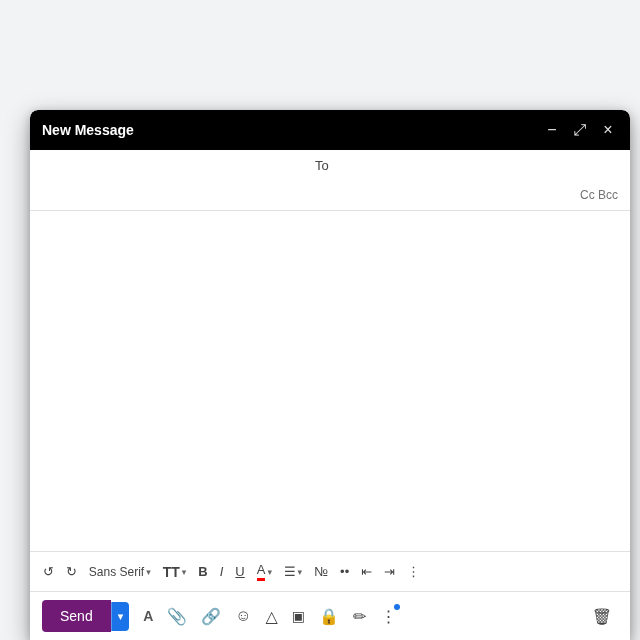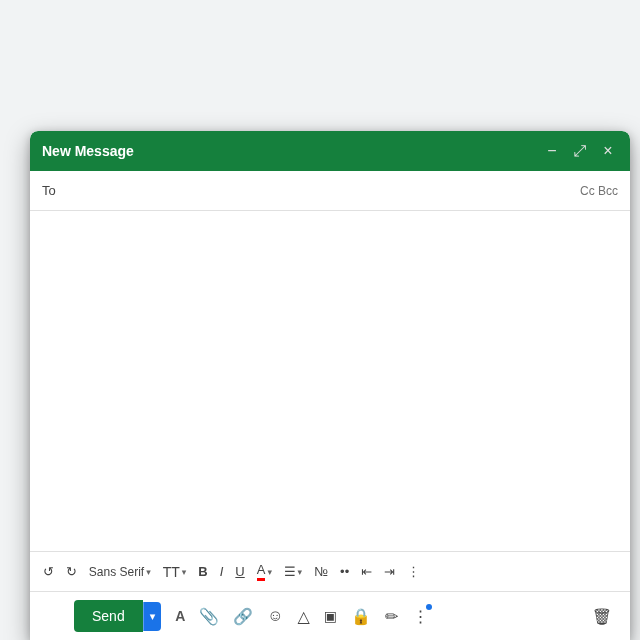--- a/index.html
+++ b/index.html
@@ -29,21 +29,21 @@
       background: #fff;
       border-radius: 8px 8px 0 0;
       box-shadow: 0 8px 24px rgba(0,0,0,0.35), 0 2px 8px rgba(0,0,0,0.2);
       display: flex;
       flex-direction: column;
       overflow: hidden;
     }
 
     
     .compose-titlebar {
-      background: #15803d;
+      background: #000000;
       color: #fff;
       padding: 8px 12px;
       display: flex;
       align-items: center;
       justify-content: space-between;
       border-radius: 8px 8px 0 0;
       cursor: move;
       min-height: 40px;
     }
 
@@ -74,20 +74,21 @@
       line-height: 1;
     }
 
     
     .compose-field {
       display: flex;
       align-items: center;
       padding: 8px 12px;
       border-bottom: 1px solid #e0e0e0;
       min-height: 40px;
+      flex-direction: column;
     }
 
     .field-label {
       color: #444;
       font-size: 13px;
       min-width: 30px;
     }
 
     .field-input {
       flex: 1;
@@ -175,29 +176,28 @@
       align-items: center;
       background: #fff;
     }
 
     .send-btn-group {
       display: flex;
       align-items: center;
     }
 
     .send-btn {
-      background: #15803d;
+      background: #701a75;
       color: #fff;
       border: none;
       border-radius: 4px 0 0 4px;
       padding: 8px 18px;
       font-size: 14px;
       font-weight: 500;
       cursor: pointer;
-      margin-left: 32px;
     }
 
     .send-dropdown-btn {
       background: #1a73e8;
       color: #fff;
       border: none;
       border-left: 1px solid rgba(255,255,255,0.3);
       border-radius: 0 4px 4px 0;
       padding: 8px 6px;
       font-size: 11px;
@@ -275,21 +275,21 @@
     <button class="toolbar-btn">
       <span>↻</span>
     </button>
 
     <button class="toolbar-btn font-select">
       <span>Sans Serif</span>
       <span class="chevron">▾</span>
     </button>
 
     <button class="toolbar-btn">
-      <span style="font-size:14px; font-weight:400;">TT</span>
+      <span style="font-size:14px; font-weight:700;">TT</span>
       <span class="chevron">▾</span>
     </button>
 
     <button class="toolbar-btn bold-btn">
       <span>B</span>
     </button>
 
     <button class="toolbar-btn italic-btn">
       <span>I</span>
     </button>

